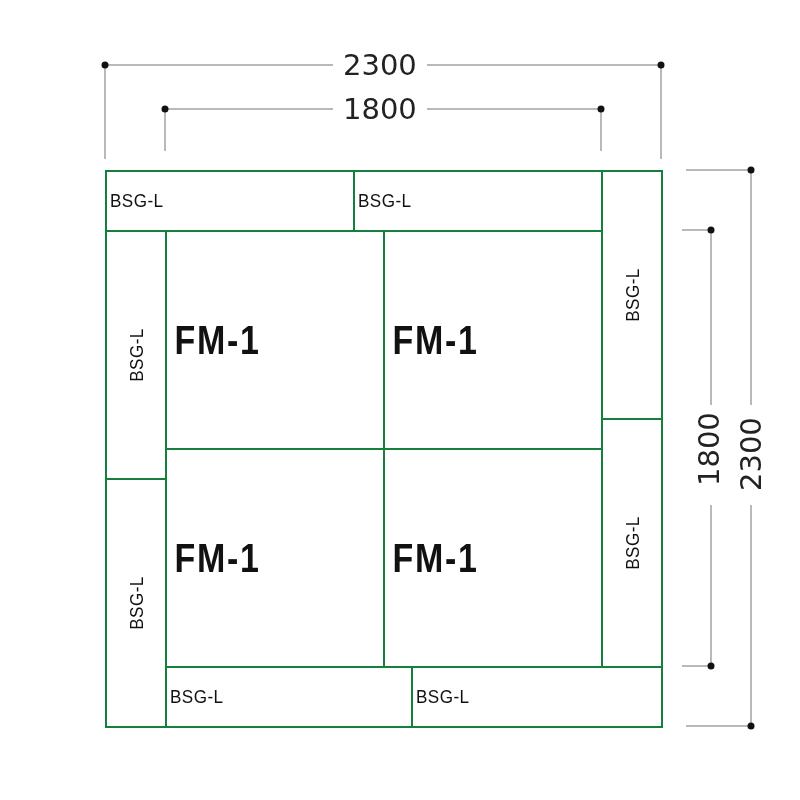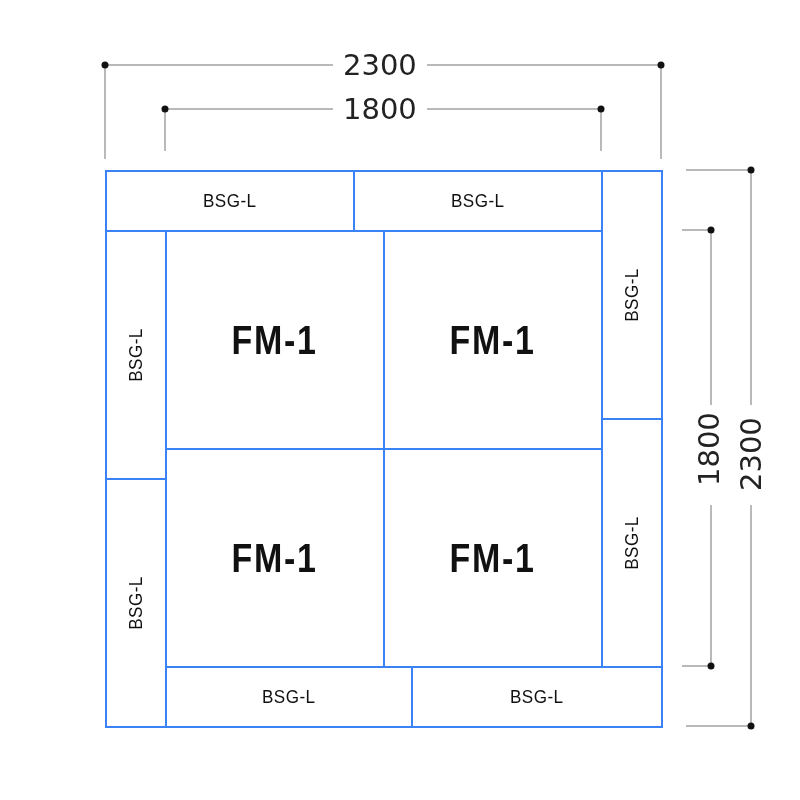--- a/index.html
+++ b/index.html
@@ -1,21 +1,21 @@
 <!DOCTYPE html>
 <html><head>
 <meta charset="utf-8">
 <style>
   html, body { margin: 0; padding: 0; background: #ffffff; }
   body { width: 800px; height: 800px; position: relative; overflow: hidden; font-family: "Liberation Sans", "DejaVu Sans", sans-serif; }
   .dim-line { position: absolute; background: #b9b9b9; }
   .dot { position: absolute; width: 7px; height: 7px; border-radius: 50%; background: #111; transform: translate(-50%, -50%); }
   .dim-text { position: absolute; font-family: "DejaVu Sans", sans-serif; font-size: 29px; color: #222; background: #fff; padding: 0 10px; line-height: 30px; }
   .dim-text.vert { transform: rotate(-90deg); transform-origin: center center; padding: 0 6px; }
-  .panel { position: absolute; box-sizing: border-box; border: 2px solid #3b82f6; background: #fff; display: flex; align-items: center; justify-content: center; }
+  .panel { position: absolute; box-sizing: border-box; border: 2px solid #15803d; background: #fff; display: flex; align-items: center; }
   .panel .lbl { font-family: "Liberation Sans", "DejaVu Sans", sans-serif; font-size: 19px; color: #111; letter-spacing: 0.5px; transform: scaleX(0.9); }
   .panel.v .lbl { transform: rotate(-90deg) scaleX(0.9); white-space: nowrap; }
   .panel.fm .lbl { font-size: 40px; font-weight: bold; letter-spacing: 2px; transform: scaleX(0.85); }
 </style>
 </head>
 <body>
 
 <div>
   <div class="dim-line" style="left:105px; top:64px; width:556px; height:2px;"></div>
   <div class="dim-line" style="left:104px; top:65px; width:2px; height:94px;"></div>

